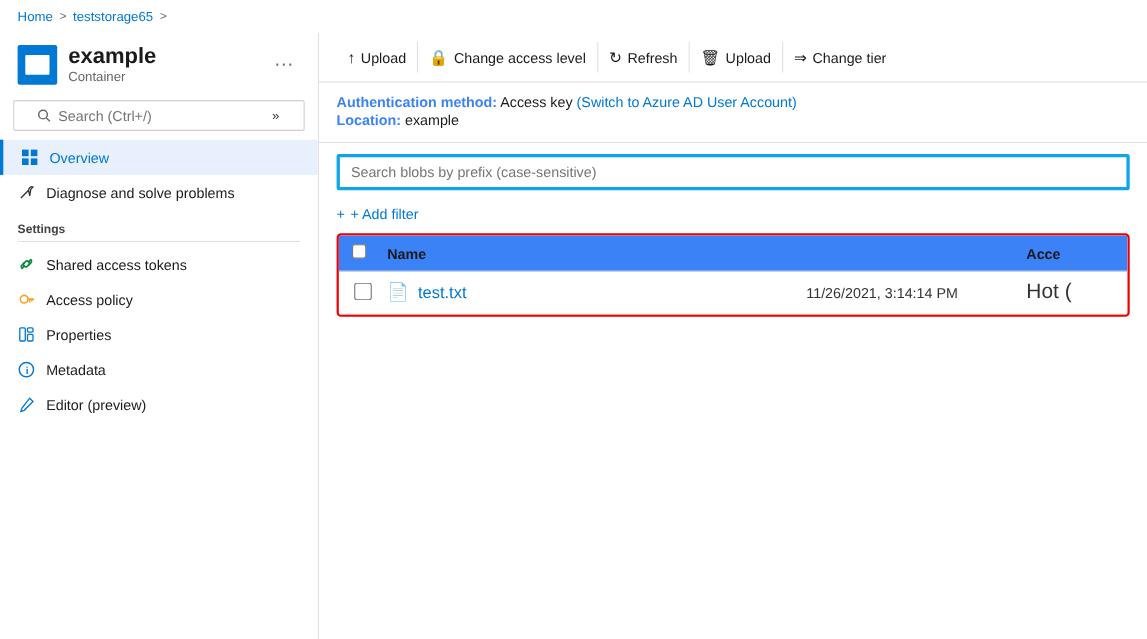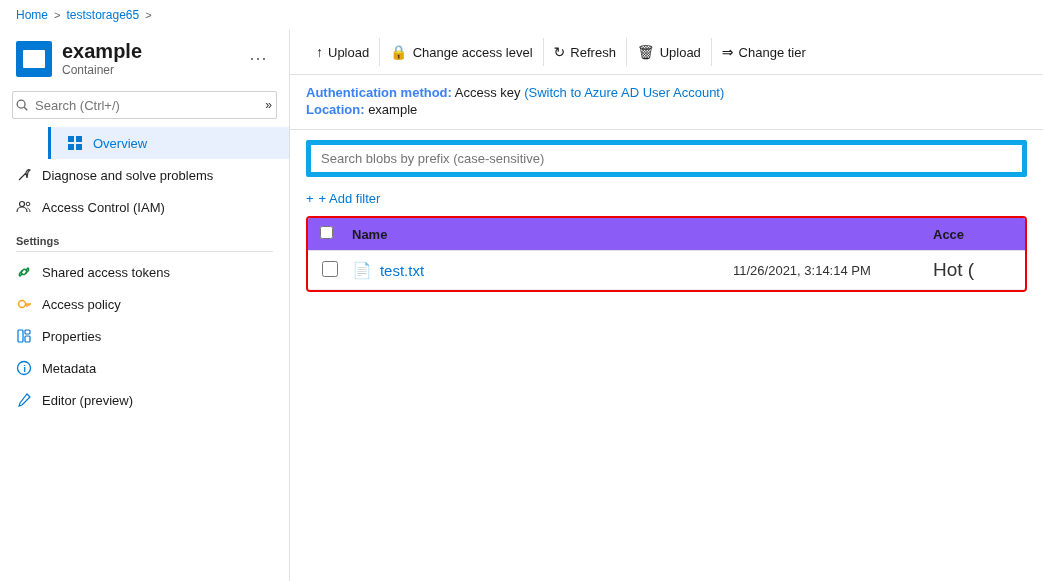--- a/index.html
+++ b/index.html
@@ -17,52 +17,52 @@
     .sidebar { width: 290px; min-width: 290px; border-right: 1px solid #e0e0e0; display: flex; flex-direction: column; overflow-y: auto; }
 
     .resource-header { padding: 10px 16px 10px 16px; display: flex; align-items: center; gap: 10px; }
     .resource-icon { width: 36px; height: 36px; background: #0078d4; border-radius: 2px; display: flex; align-items: center; justify-content: center; flex-shrink: 0; }
     .resource-icon-inner { width: 22px; height: 18px; background: #fff; border-radius: 1px; }
     .resource-title-area { flex: 1; }
     .resource-name { font-size: 20px; font-weight: 600; color: #1a1a1a; }
     .resource-type { font-size: 12px; color: #666; }
     .more-btn { background: none; border: none; cursor: pointer; font-size: 18px; color: #666; padding: 2px 6px; }
 
-    .search-box { margin: 4px 12px 8px 12px; display: flex; align-items: center; border: 1px solid #d0d0d0; border-radius: 2px; padding: 4px 2px; gap: 6px; background: #fff; }
+    .search-box { margin: 4px 12px 8px 12px; display: flex; align-items: center; border: 1px solid #d0d0d0; border-radius: 2px; padding: 4px 20px; gap: 6px; background: #fff; }
     .search-box input { border: none; outline: none; font-size: 13px; flex: 1; color: #333; background: transparent; }
     .collapse-btn { background: none; border: none; cursor: pointer; font-size: 12px; color: #333; padding: 2px; margin-left: 4px; }
 
     .nav-item { display: flex; align-items: center; gap: 10px; padding: 8px 16px; cursor: pointer; font-size: 13px; color: #1a1a1a; }
-    .nav-item.active { background: #e8f0fe; border-left: 3px solid #0078d4; margin-left: 48px; }
+    .nav-item.active { background: #e8f0fe; border-left: 3px solid #0078d4; }
     .nav-item.active .nav-label { color: #0078d4; }
     .nav-icon { width: 16px; height: 16px; display: flex; align-items: center; justify-content: center; flex-shrink: 0; }
 
     .section-label { padding: 12px 16px 4px 16px; font-size: 11px; font-weight: 700; color: #444; text-transform: none; letter-spacing: 0; }
 
     
     .content-area { flex: 1; display: flex; flex-direction: column; overflow: hidden; }
 
     .toolbar { display: flex; align-items: center; gap: 0; padding: 8px 16px; border-bottom: 1px solid #e0e0e0; flex-wrap: wrap; }
     .toolbar-btn { display: flex; align-items: center; gap: 5px; background: none; border: none; cursor: pointer; padding: 6px 10px; font-size: 13px; color: #1a1a1a; border-right: 1px solid #e0e0e0; }
     .toolbar-btn:last-child { border-right: none; }
     .toolbar-btn .btn-icon { font-size: 14px; }
 
     .info-bar { padding: 10px 16px; border-bottom: 1px solid #e0e0e0; }
     .info-row { font-size: 13px; margin-bottom: 2px; }
     .info-label { font-weight: 600; color: #3b82f6; }
     .info-link { color: #0078d4; cursor: pointer; text-decoration: none; }
 
     .search-blobs { margin: 10px 16px; }
-    .search-blobs input { width: 100%; border: 5px solid #0ea5e9; border-radius: 2px; padding: 6px 10px; font-size: 13px; color: #555; }
+    .search-blobs input { width: 100%; border: 3px solid #0ea5e9; border-radius: 2px; padding: 6px 10px; font-size: 13px; color: #555; }
 
     .add-filter-btn { display: flex; align-items: center; gap: 5px; background: none; border: none; cursor: pointer; padding: 4px 16px; font-size: 13px; color: #0078d4; margin-bottom: 6px; }
 
     
     .table-container { margin: 0 16px 16px 16px; border: 2.5px solid #e00; border-radius: 4px; overflow: hidden; }
-    .table-header { display: flex; align-items: center; padding: 8px 12px; border-bottom: 1px solid #e0e0e0; background: #8b5cf6; }
+    .table-header { display: flex; align-items: center; padding: 8px 12px; border-bottom: 1px solid #e0e0e0; background: #3b82f6; }
     .th-checkbox { width: 20px; margin-right: 12px; }
     .th-name { flex: 1; font-weight: 600; font-size: 13px; color: #1a1a1a; }
     .th-modified { width: 200px; font-weight: 600; font-size: 13px; color: #1a1a1a; }
     .th-access { width: 80px; font-weight: 600; font-size: 13px; color: #1a1a1a; }
 
     .table-row-item { display: flex; align-items: center; padding: 8px 12px; border-bottom: 1px solid #f0f0f0; cursor: pointer; }
     .row-checkbox { width: 20px; height: 16px; margin-right: 12px; }
     .row-file-icon { color: #0078d4; font-size: 16px; margin-right: 8px; }
     .row-name { flex: 1; color: #0078d4; font-size: 15px; cursor: pointer; }
     .row-modified { width: 200px; font-size: 13px; color: #333; }
@@ -120,31 +120,20 @@
 
       <div class="nav-item">
         <span class="nav-icon">
           <svg width="16" height="16" viewBox="0 0 16 16" fill="none">
             <path d="M3 13L10 6M10 6 C10 4 12 2 14 3 L12 5 L11 11 L10 6Z" stroke="#333" stroke-width="1.2" fill="none"></path>
           </svg>
         </span>
         <span class="nav-label">Diagnose and solve problems</span>
       </div>
 
-      <div class="nav-item">
-        <span class="nav-icon">
-          <svg width="16" height="16" viewBox="0 0 16 16" fill="none">
-            <circle cx="6" cy="5" r="2.5" stroke="#333" stroke-width="1.2"></circle>
-            <path d="M1 13c0-2.8 2.2-5 5-5s5 2.2 5 5" stroke="#333" stroke-width="1.2" fill="none"></path>
-            <circle cx="12" cy="5" r="1.8" stroke="#333" stroke-width="1"></circle>
-            <path d="M14 13c0-2-1.3-3.5-2.5-4" stroke="#333" stroke-width="1" fill="none"></path>
-          </svg>
-        </span>
-        <span class="nav-label">Access Control (IAM)</span>
-      </div>
 
       <div class="section-label">Settings</div>
       <hr style="border:none;border-top:1px solid #e0e0e0;margin:0 16px 4px 16px;">
 
       <div class="nav-item">
         <span class="nav-icon">
           <svg width="16" height="16" viewBox="0 0 16 16" fill="none">
             <path d="M6 10l-2 2a2 2 0 0 1 0-3l3-3a2 2 0 0 1 3 3" stroke="#0a8a3a" stroke-width="1.5" fill="none" stroke-linecap="round"></path>
             <path d="M10 6l2-2a2 2 0 0 1 0 3l-3 3a2 2 0 0 1-3-3" stroke="#0a8a3a" stroke-width="1.5" fill="none" stroke-linecap="round"></path>
           </svg>

